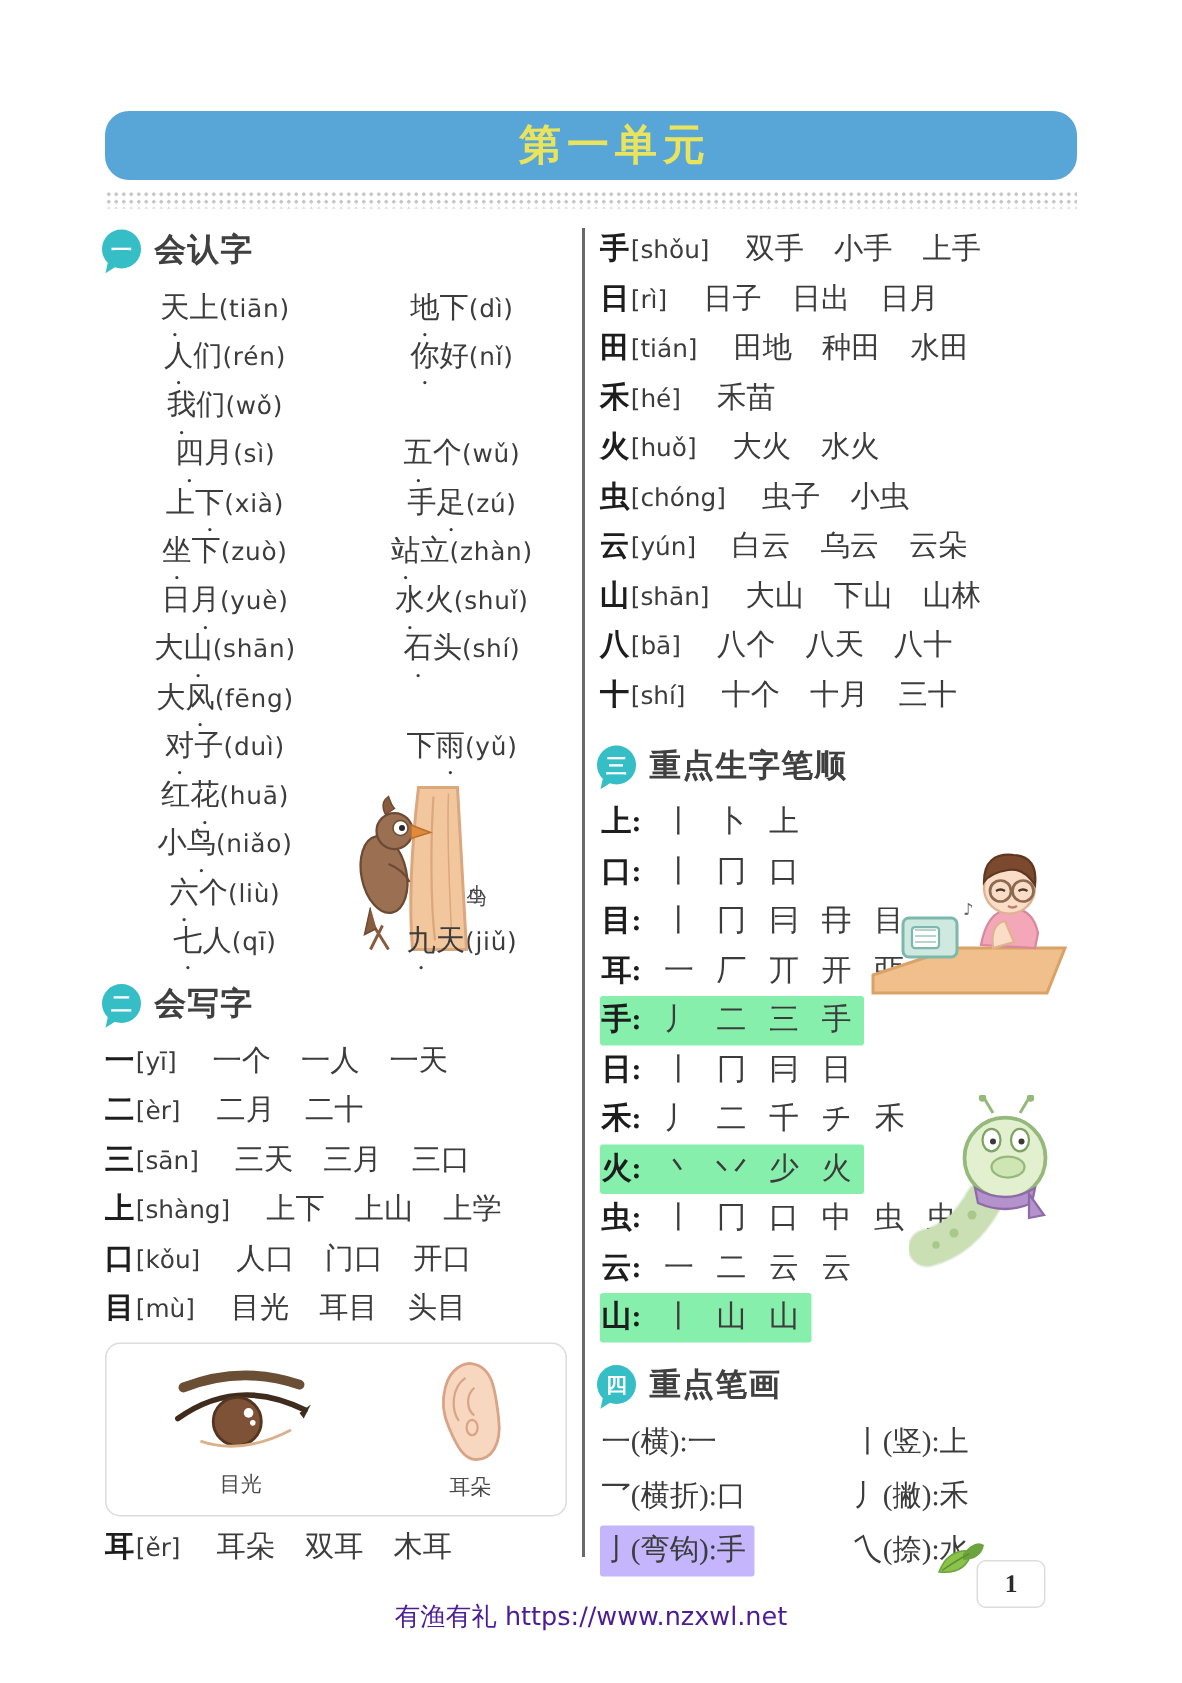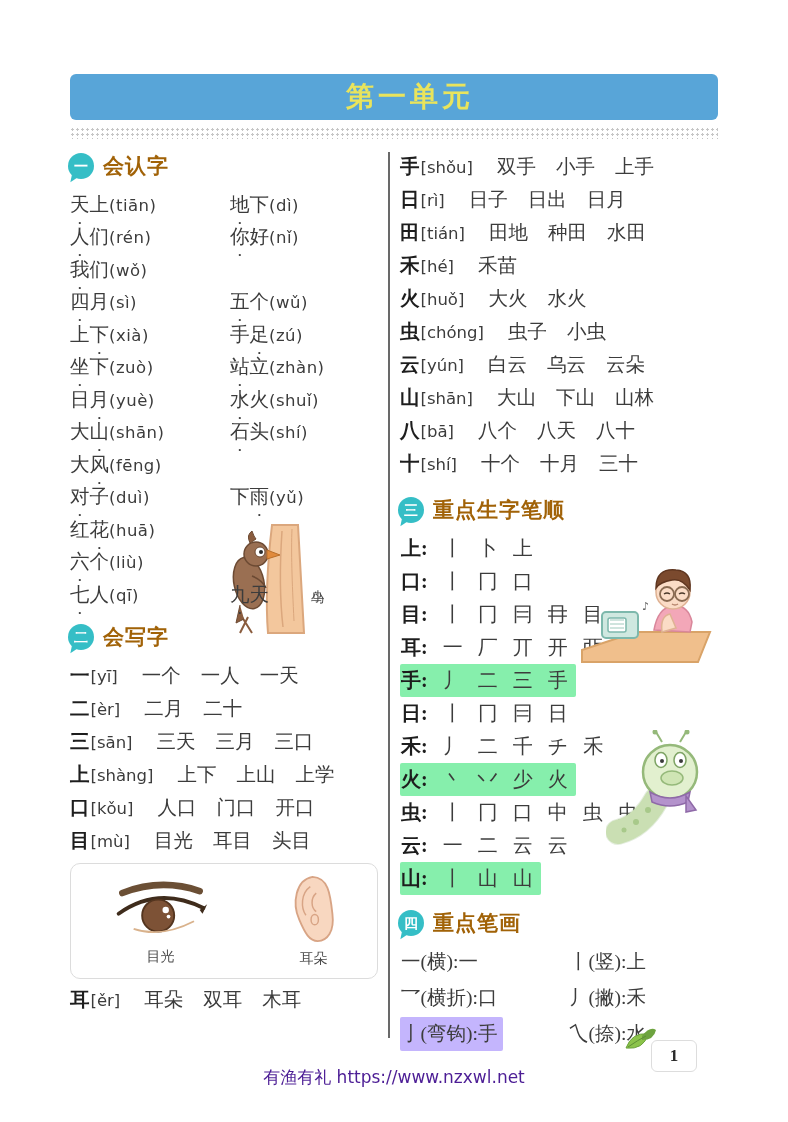--- a/index.html
+++ b/index.html
@@ -4,21 +4,21 @@
 <style>
   * { margin:0; padding:0; box-sizing:border-box; }
   html,body { background:#ffffff; }
   .page {
     position:relative; width:788px; height:1122px; background:#ffffff;
     font-family:"Liberation Serif","DejaVu Serif",serif; color:#3c3c3c; overflow:hidden;
   }
   
   .banner {
     position:absolute; left:70px; top:74px; width:648px; height:46px;
-    background:#58a5d8; border-radius:6px; text-align:center; line-height:46px;padding-left:32px;
+    background:#58a5d8; border-radius:16px; text-align:center; line-height:46px;padding-left:32px;
   }
   .banner span { color:#e9e45c; font-size:28px; font-weight:bold; letter-spacing:4px;
     font-family:"Liberation Sans","DejaVu Sans",sans-serif; }
   .dotted-band {
     position:absolute; left:70px; top:127px; width:648px; height:12px;
     background-image:radial-gradient(circle,#c6c6c6 1px,transparent 1.3px);
     background-size:5px 5px;
   }
   
   .col-left  { position:absolute; left:70px;  top:146px; width:316px; }
@@ -28,24 +28,24 @@
   .sec-head { display:flex; align-items:center; height:32px; margin:4px 0 6px -2px; }
   .bubble {
     position:relative; width:26px; height:26px; border-radius:50%; background:#35bec6;
     color:#fff; font-size:14px; font-weight:bold; text-align:center; line-height:26px;
     font-family:"Liberation Sans","DejaVu Sans",sans-serif; flex:0 0 26px;
   }
   .bubble::after {
     content:""; position:absolute; left:3px; bottom:-4px; width:0; height:0;
     border-left:7px solid #35bec6; border-bottom:7px solid transparent; transform:rotate(12deg);
   }
-  .sec-title { margin-left:9px; color:#a16207; font-size:21px; font-weight:bold;
+  .sec-title { margin-left:9px; color:#404040; font-size:21px; font-weight:bold;
     font-family:"Liberation Sans","DejaVu Sans",sans-serif; letter-spacing:1px; }
   
-  .rec-grid { position:relative; }
+  .rec-grid { position:relative;text-align:center; }
   .rec-row { display:grid; grid-template-columns:160px 1fr; height:32.5px; align-items:center; }
   .rec-cell { font-size:19.5px; white-space:nowrap; }
   .dc { position:relative; display:inline-block; }
   .dc.dot::after { content:"•"; position:absolute; left:50%; transform:translateX(-50%);
     bottom:-10px; font-size:9px; color:#3c3c3c; }
   .pin { font-family:"DejaVu Sans","Liberation Sans",sans-serif; font-size:16.5px; letter-spacing:0.5px; }
   .bird-wrap { position:absolute; left:152px; top:333px; width:100px; height:120px; }
   .bird-label { position:absolute; left:86px; top:58px; writing-mode:vertical-rl;
     font-size:13px; letter-spacing:2px; color:#4a4a4a;
     font-family:"Liberation Sans","DejaVu Sans",sans-serif; }
@@ -156,20 +156,24 @@
         <div class="rec-row">
           <span class="rec-cell"><span class="dc">大</span><span class="dc dot">风</span><span class="pin">(fēng)</span></span>
           <span class="rec-cell"></span>
         </div>
         <div class="rec-row">
           <span class="rec-cell"><span class="dc dot">对</span><span class="dc">子</span><span class="pin">(duì)</span></span>
           <span class="rec-cell"><span class="dc">下</span><span class="dc dot">雨</span><span class="pin">(yǔ)</span></span>
         </div>
         <div class="rec-row">
           <span class="rec-cell"><span class="dc">红</span><span class="dc dot">花</span><span class="pin">(huā)</span></span>
+          <span class="rec-cell"></span>
+        </div>
+        <div class="rec-row">
+          <span class="rec-cell"><span class="dc">小</span><span class="dc dot">鸟</span><span class="pin">(niǎo)</span></span>
           <span class="rec-cell"></span>
         </div>
         <div class="rec-row">
           <span class="rec-cell"><span class="dc dot">六</span><span class="dc">个</span><span class="pin">(liù)</span></span>
           <span class="rec-cell"></span>
         </div>
         <div class="rec-row">
           <span class="rec-cell"><span class="dc dot">七</span><span class="dc">人</span><span class="pin">(qī)</span></span>
           <span class="rec-cell"><span class="dc dot">九</span><span class="dc">天</span><span class="pin">(jiǔ)</span></span>
         </div>

